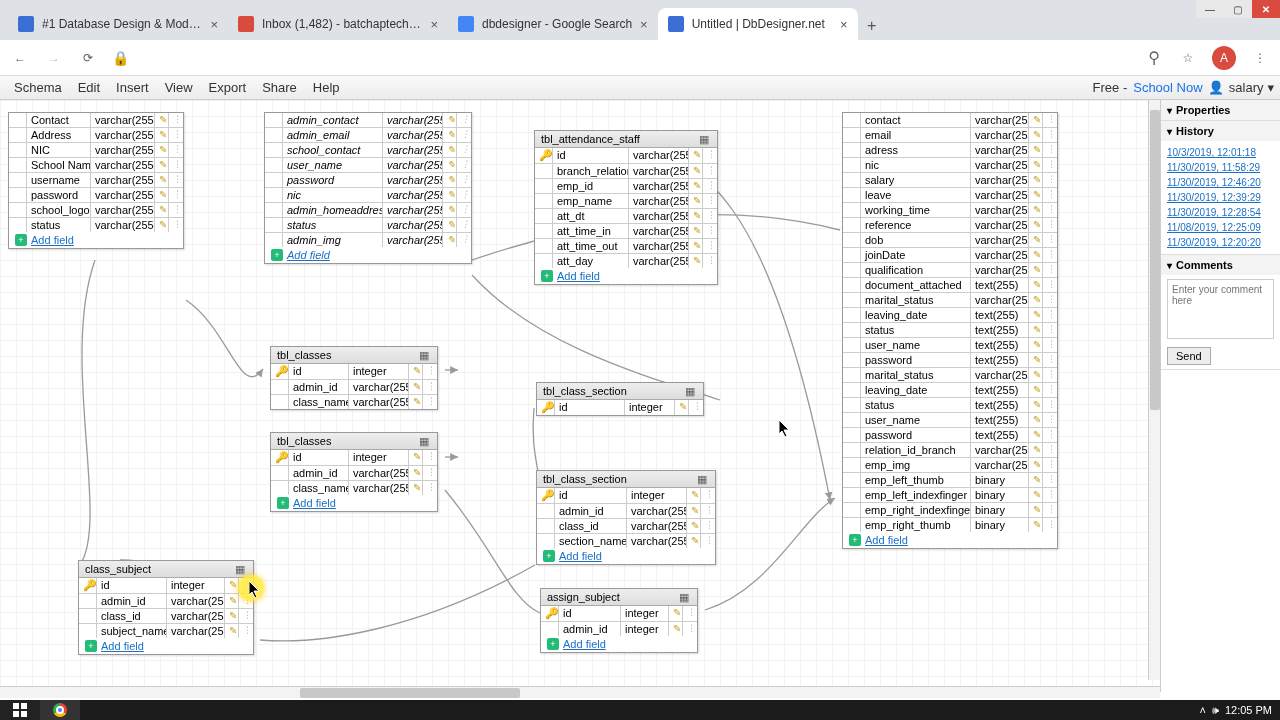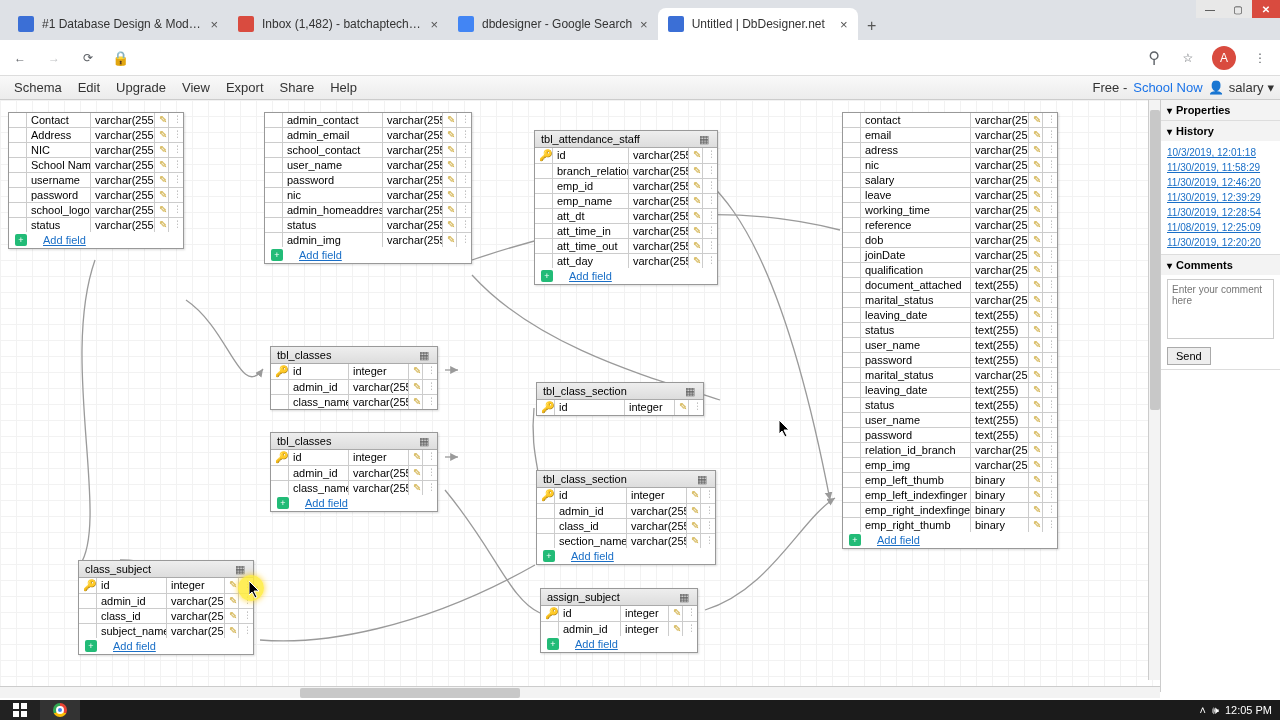--- a/index.html
+++ b/index.html
@@ -43,21 +43,21 @@
 .table .rows { }
 .table .row { display: flex; border-bottom: 1px solid #ccc; }
 .table .row:last-child { border-bottom: none; }
 .table .cell { padding: 1px 4px; border-right: 1px solid #ccc; white-space: nowrap; overflow: hidden; }
 .table .keycell { width: 18px; text-align:center; }
 .table .namecell { }
 .table .typecell { }
 .table .endcell { width: 14px; border-right: none; color: #aaa; font-size: 9px; text-align:center;}
 .table .editcell { width: 14px; color: #c9a227; font-size: 10px; text-align:center;}
 .table .addfield { padding: 2px 6px; display:flex; align-items:center; gap:4px; }
-.table .addfield a { color: #1a6fc7; text-decoration: underline; font-size: 11px; margin-left: 12px; }
+.table .addfield a { color: #1a6fc7; text-decoration: underline; font-size: 11px; }
 .table .addicon { width:12px; height:12px; display:inline-flex; align-items:center; justify-content:center; background:#2b7; color:#fff; font-size:9px; border-radius:2px; }
 .key { color: #c9a227; }
 
 
 .sidepanel { position: absolute; top: 100px; right: 0; width: 120px; background: #fff; border-left: 1px solid #ccc; font-size: 11px; height: 592px; }
 .sp-section { border-bottom: 1px solid #ddd; }
 .sp-head { background: #f3f3f3; padding: 4px 6px; font-weight: 600; display:flex; align-items:center; gap:4px; }
 .sp-body { padding: 4px 6px; }
 .sp-body.links a { color: #1a6fc7; text-decoration: underline; display: block; line-height: 1.5; font-size: 10px;}
 .sp-comment { width: 100%; height: 60px; border: 1px solid #ccc; padding: 4px; font-size: 10px; color: #888; resize:none;}
@@ -115,21 +115,21 @@
   <div class="url">
     <span>🔒</span>
   </div>
   <div class="navbtn" style="font-size:16px">⚲</div>
   <div class="navbtn">☆</div>
   <div class="avatar">A</div>
   <div class="navbtn">⋮</div>
 </div>
 
 <div class="menubar">
-  <span id="menus"><span class="mitem">Schema</span><span class="mitem">Edit</span><span class="mitem">Upgrade</span><span class="mitem">View</span><span class="mitem">Export</span><span class="mitem">Share</span><span class="mitem">Help</span></span>
+  <span id="menus"><span class="mitem">Schema</span><span class="mitem">Edit</span><span class="mitem">Insert</span><span class="mitem">View</span><span class="mitem">Export</span><span class="mitem">Share</span><span class="mitem">Help</span></span>
   <div class="right">
     <span>Free - </span>
     <a class="upgrade">School Now</a>
     <span class="userarea">
       <span>👤</span>
       <span>salary</span>
       <span>▾</span>
     </span>
   </div>
 </div>
@@ -213,21 +213,21 @@
       <div class="cell typecell" style="width:64px">varchar(255)</div>
       <div class="cell editcell">✎</div>
       <div class="cell endcell">⋮</div>
     </div>
       </div>
       <div class="addfield">
         <span class="addicon">+</span>
         <a>Add field</a>
       </div>
     </div>
-    <div class="table" style="left: 264px; top: 12px;">
+    <div class="table" style="left: 264px; top: 12px; font-style: italic;">
       <div class="rows">
         <div class="row">
       <div class="cell keycell"></div>
       <div class="cell namecell" style="width:100px">admin_contact</div>
       <div class="cell typecell" style="width:60px">varchar(255)</div>
       <div class="cell editcell">✎</div>
       <div class="cell endcell">⋮</div>
     </div>
         <div class="row">
       <div class="cell keycell"></div>

